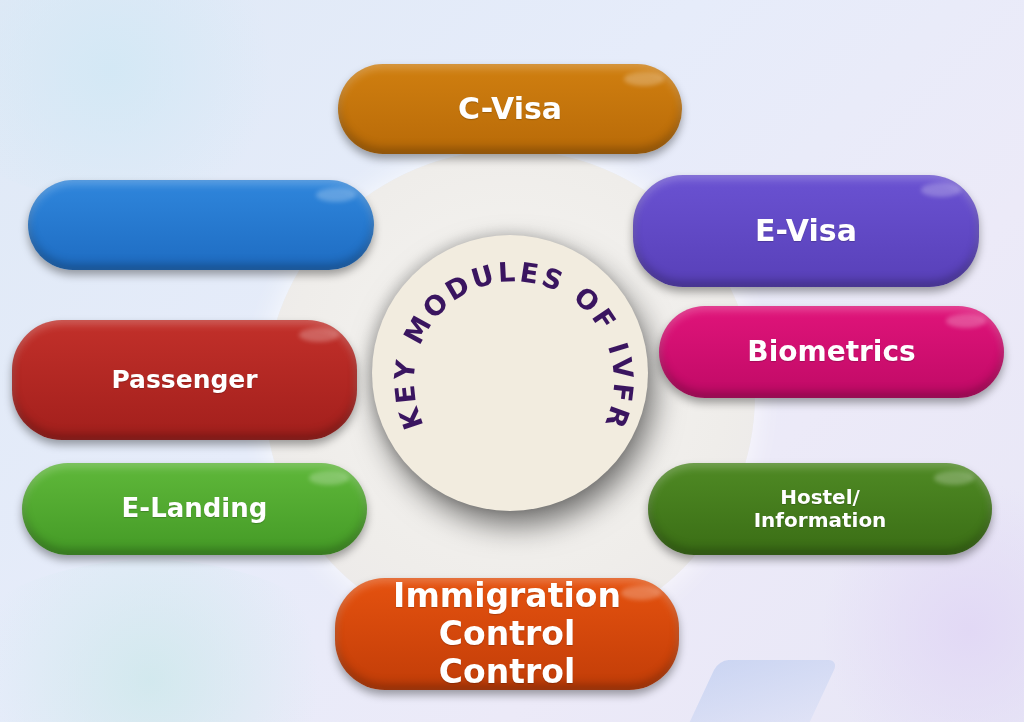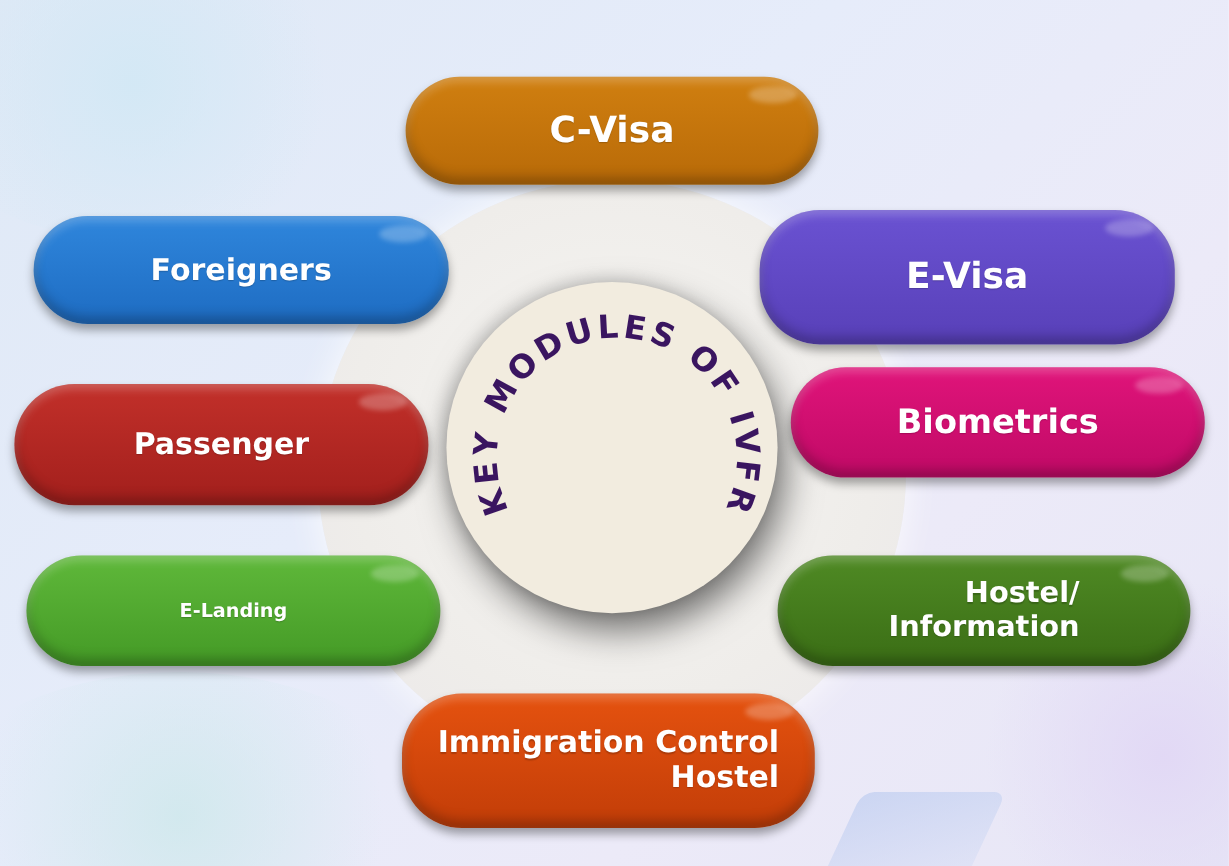--- a/index.html
+++ b/index.html
@@ -26,37 +26,37 @@
   .center-disc {
     position:absolute; left:372px; top:235px; width:276px; height:276px; border-radius:50%;
     background: #f2ecdf;
     box-shadow: 6px 14px 30px rgba(0,0,0,0.55), -4px -2px 12px rgba(0,0,0,0.15);
   }
   .center-disc svg { position:absolute; left:0; top:0; }
   .arc-text { font-family:"DejaVu Sans", sans-serif; font-weight:bold; font-size:27px; fill:#3a1560; letter-spacing:3px; }
 
   .pill {
     position:absolute; border-radius:50px; color:#fff; display:flex; align-items:center; justify-content:center;
-    text-align:right; font-weight:bold; font-family:"DejaVu Sans", sans-serif;
+    text-align:center; font-weight:bold; font-family:"DejaVu Sans", sans-serif;
     box-shadow: 0 5px 8px rgba(0,0,0,0.35), inset 0 -6px 10px rgba(0,0,0,0.25), inset 0 4px 8px rgba(255,255,255,0.25);
     line-height:1.15;
   }
   .pill .label { display:block; text-shadow: 0 1px 1px rgba(0,0,0,0.2); }
   .pill::after {
     content:""; position:absolute; right:18px; top:8px; width:40px; height:14px; border-radius:50%;
     background: rgba(255,255,255,0.25); filter: blur(2px);
   }
   .p-cvisa  { left:338px; top:64px;  width:344px; height:90px;  background:linear-gradient(180deg,#d07f10,#b86a08); font-size:30px; }
   .p-foreign{ left:28px;  top:180px; width:346px; height:90px;  background:linear-gradient(180deg,#2f86dc,#1e6cc2); font-size:25px; }
   .p-evisa  { left:633px; top:175px; width:346px; height:112px;  background:linear-gradient(180deg,#6a52d2,#5840b8); font-size:30px; }
-  .p-pass   { left:12px;  top:320px; width:345px; height:101px;  background:linear-gradient(180deg,#c2302a,#a21f1c); font-size:25px; }
+  .p-pass   { left:12px;  top:320px; width:345px; height:120px;  background:linear-gradient(180deg,#c2302a,#a21f1c); font-size:25px; }
   .p-bio    { left:659px; top:306px; width:345px; height:92px;  background:linear-gradient(180deg,#e0147a,#c00a66); font-size:28px; }
-  .p-eland  { left:22px;  top:463px; width:345px; height:92px;  background:linear-gradient(180deg,#5fb83a,#449a26); font-size:16px; }
-  .p-hostel { left:648px; top:463px; width:344px; height:92px;  background:linear-gradient(180deg,#4f8a24,#3a6d15); font-size:24px; }
-  .p-immig  { left:335px; top:578px; width:344px; height:112px;  background:linear-gradient(180deg,#e5520f,#c23d08); font-size:25px; }
+  .p-eland  { left:22px;  top:463px; width:345px; height:92px;  background:linear-gradient(180deg,#5fb83a,#449a26); font-size:26px; }
+  .p-hostel { left:648px; top:463px; width:344px; height:92px;  background:linear-gradient(180deg,#4f8a24,#3a6d15); font-size:20px; }
+  .p-immig  { left:335px; top:578px; width:344px; height:112px;  background:linear-gradient(180deg,#e5520f,#c23d08); font-size:33px; }
 </style>
 </head>
 <body>
 
 <div class="bg-blob1"></div>
 <div class="bg-blob2"></div>
 <div class="bg-blob3"></div>
 <div class="bg-shard"></div>
 
 <div class="ring"></div>
@@ -87,33 +87,32 @@
 <div class="pill p-hostel">
   <div>
     <span class="label">Hostel/</span>
     <span class="label">Information</span>
   </div>
 </div>
 
 <div class="pill p-immig">
   <div>
     <span class="label">Immigration Control</span>
-    <span class="label">Hostel</span>
+    <span class="label">Control</span>
   </div>
 </div>
 
 <div class="pill p-eland">
   <div>
     <span class="label">E-Landing</span>
   </div>
 </div>
 
 <div class="pill p-pass">
   <div>
     <span class="label">Passenger</span>
   </div>
 </div>
 
 <div class="pill p-foreign">
   <div>
-    <span class="label">Foreigners</span>
   </div>
 </div>
 
 </body></html>

